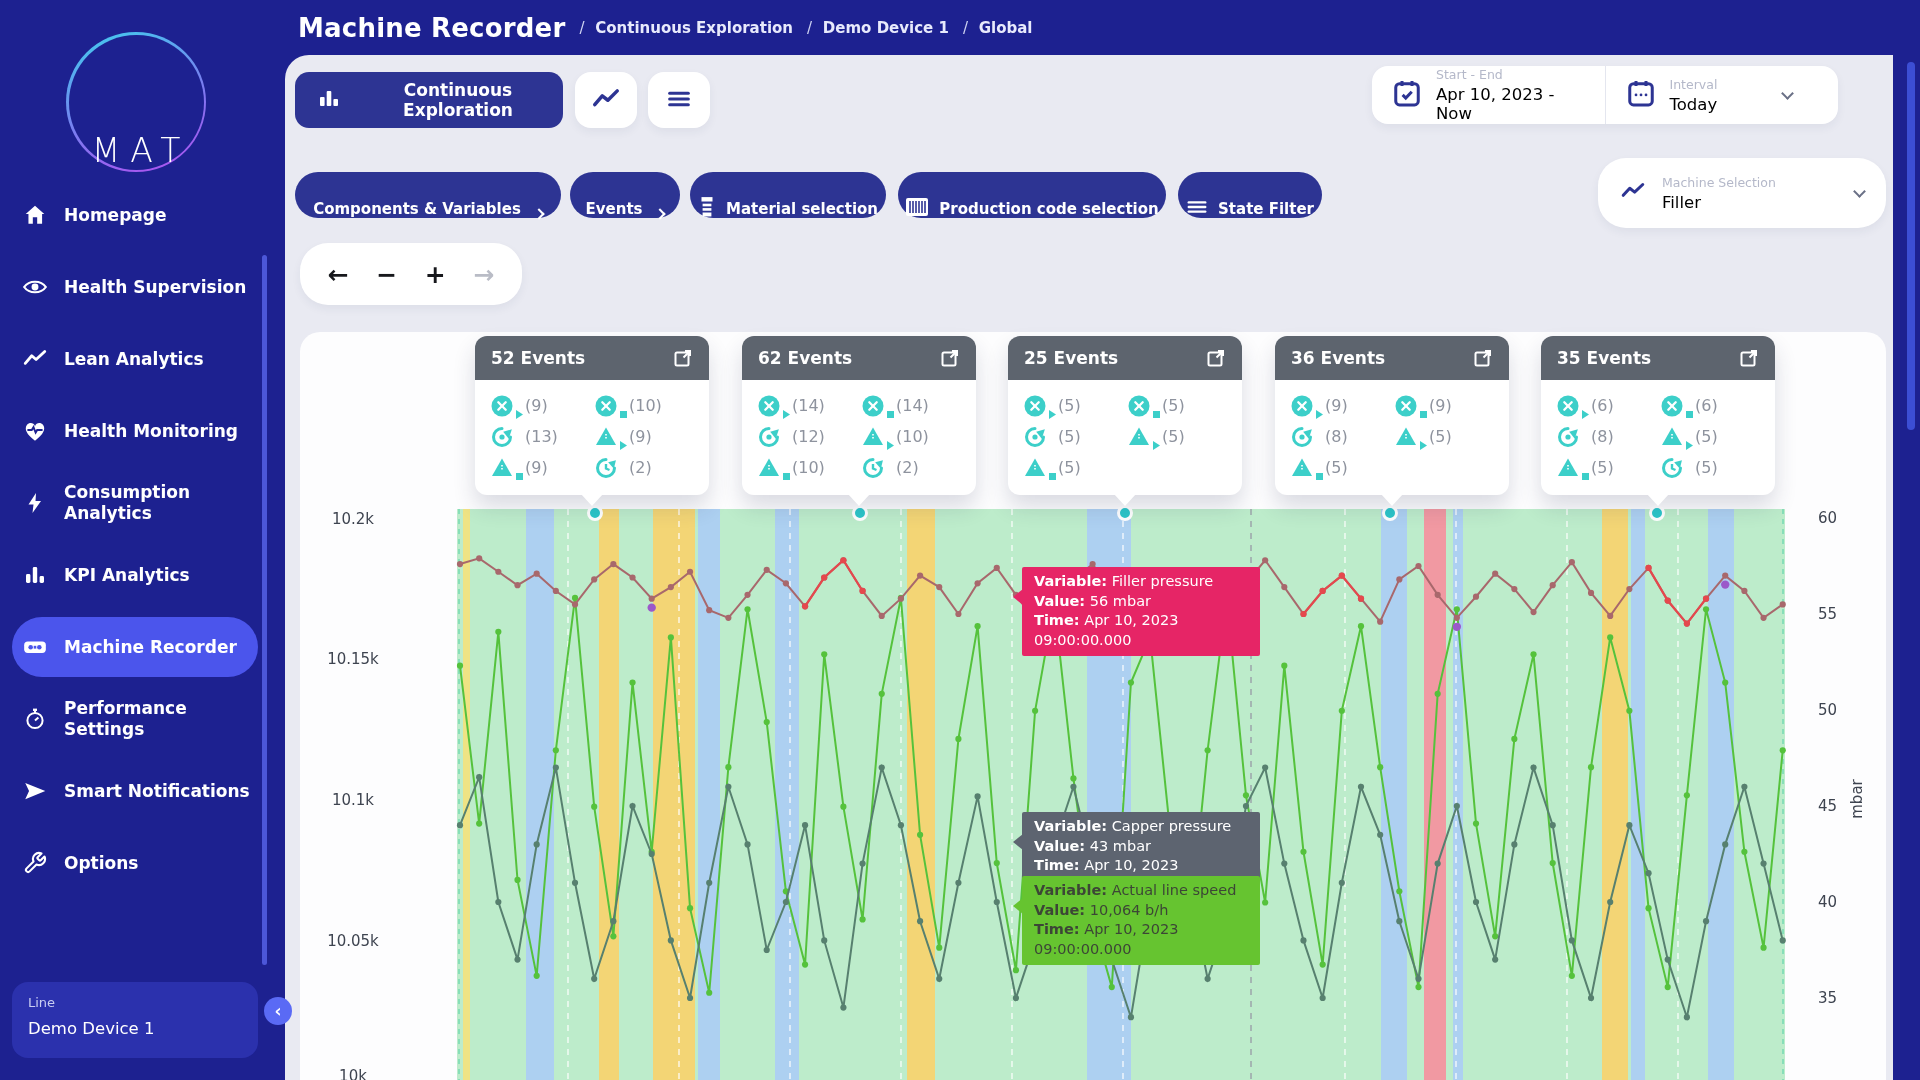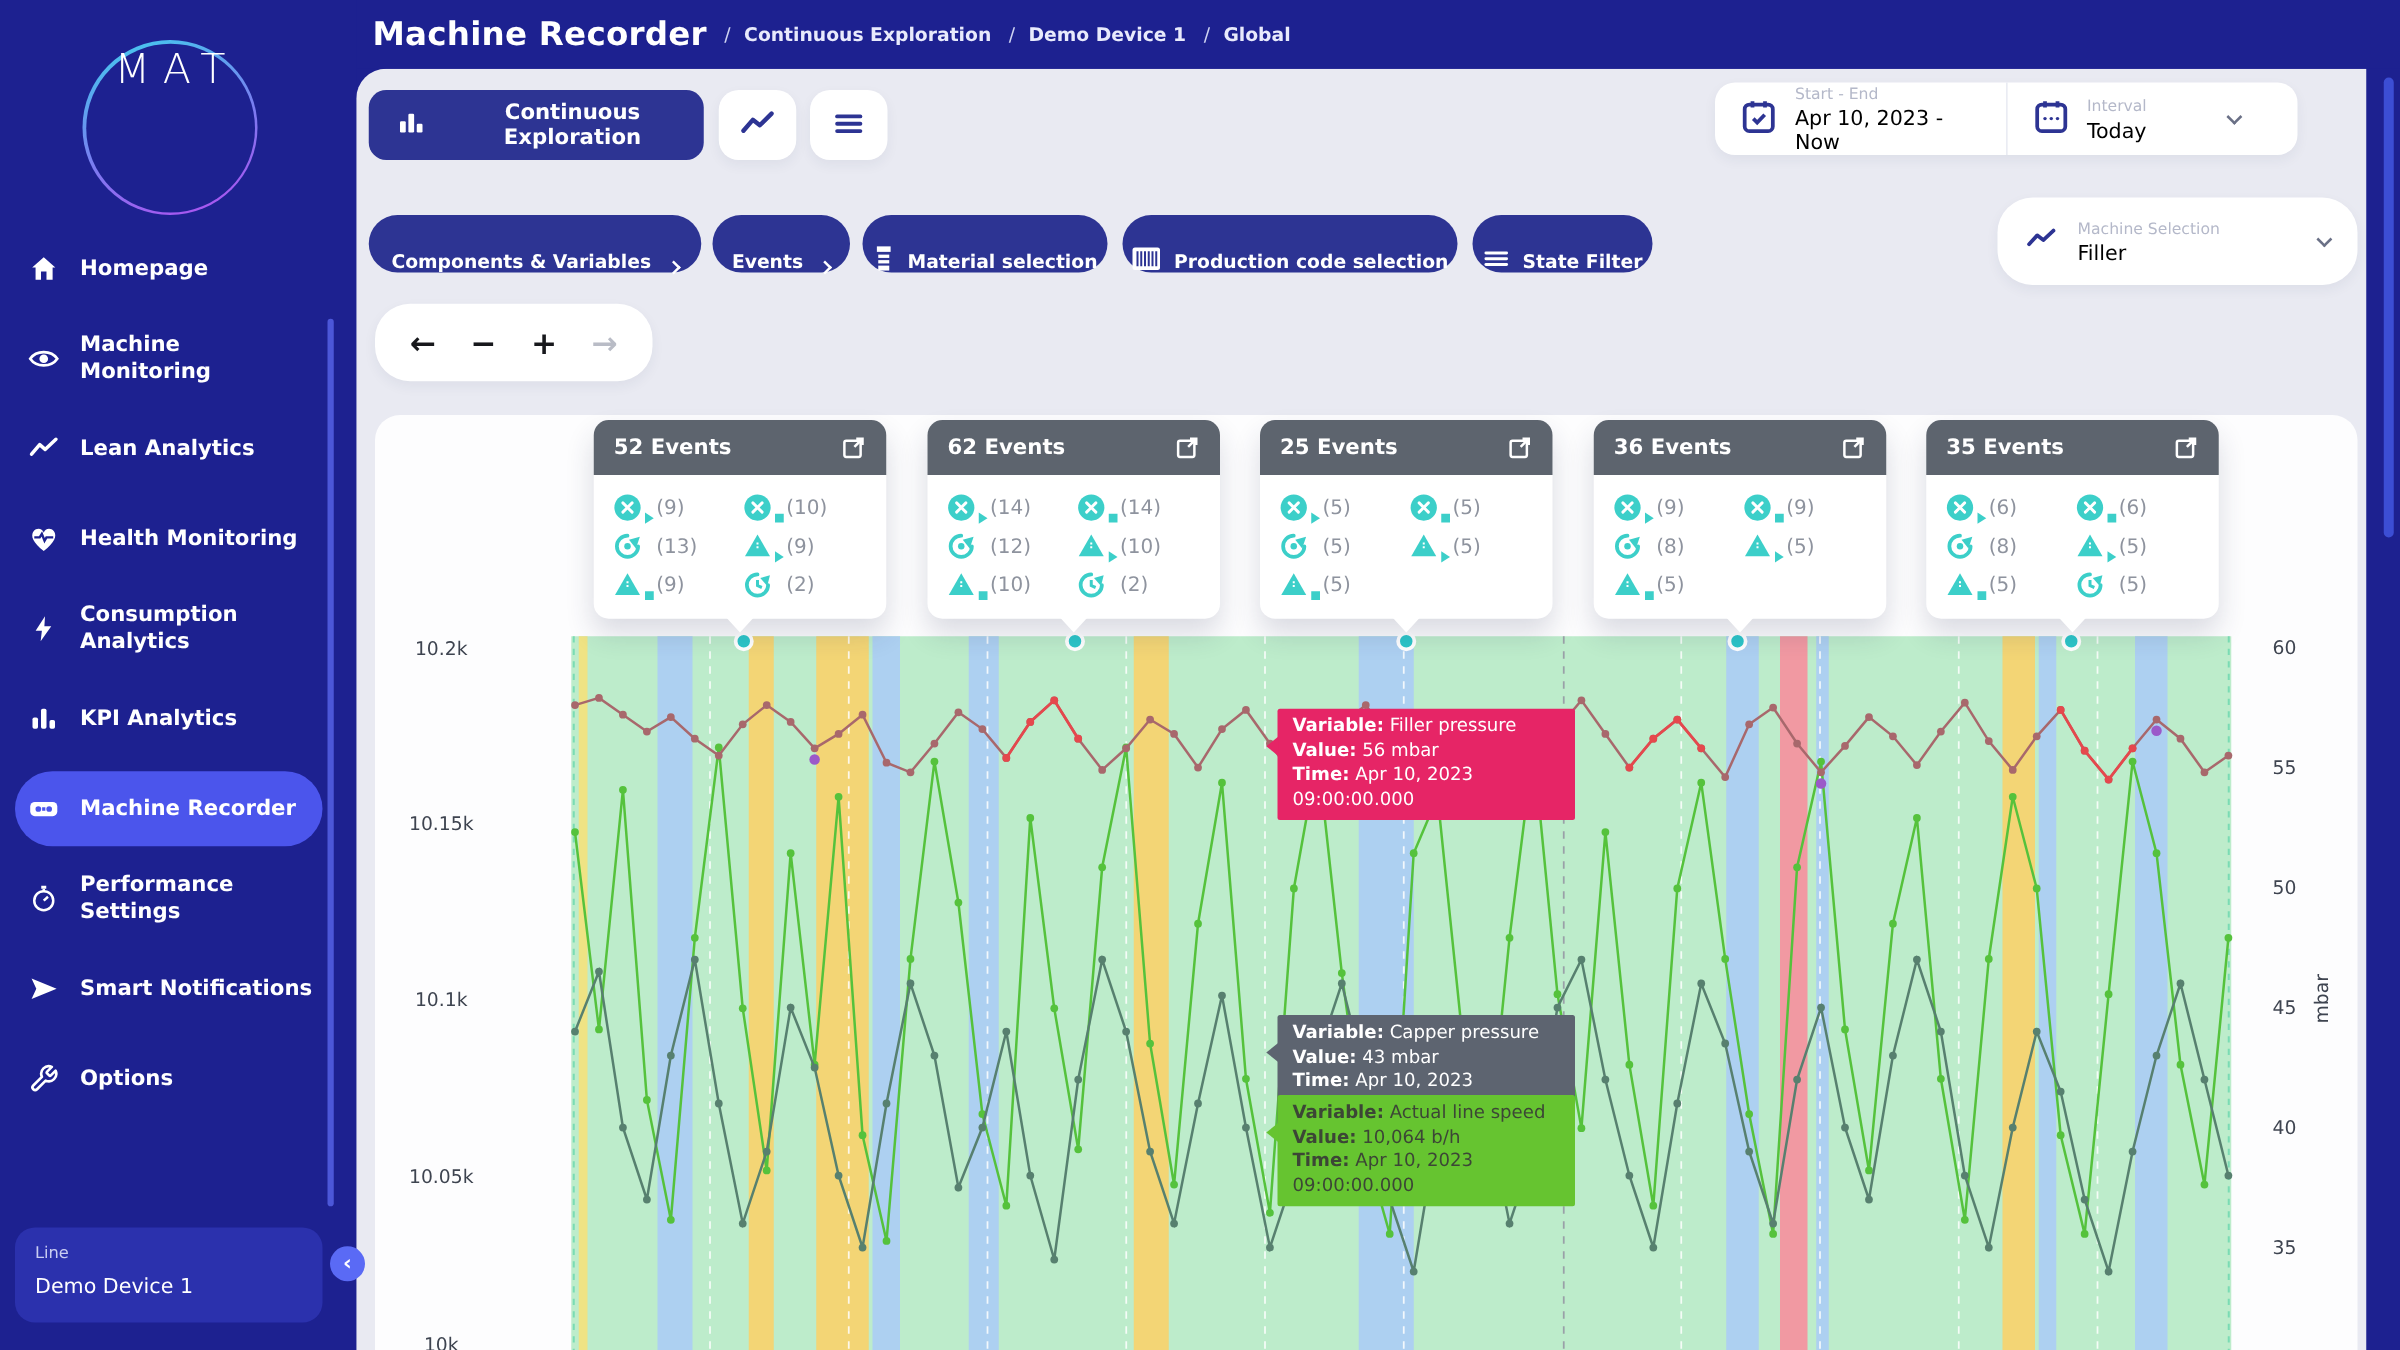--- a/index.html
+++ b/index.html
@@ -5,21 +5,21 @@
   * { margin:0; padding:0; box-sizing:border-box; }
   html,body { width:1920px; height:1080px; overflow:hidden; }
   body { background:#1d2190; font-family:"DejaVu Sans","Liberation Sans",sans-serif; position:relative; }
   .abs { position:absolute; }
 
   
   #sidebar { left:0; top:0; width:285px; height:1080px; background:#1d2190; z-index:30; }
   .logo-ring { left:66px; top:32px; width:140px; height:140px; border-radius:50%;
     background:linear-gradient(160deg,#3fd0ee 0%,#7b7bf0 55%,#b44df0 100%); padding:2.5px; }
   .logo-inner { width:100%; height:100%; border-radius:50%; background:#1d2190;
-    display:flex; align-items:flex-start; justify-content:center; }
+    display:flex; align-items:flex-end; justify-content:center; }
   .logo-text { color:#fff; font-size:33px; font-weight:300; letter-spacing:10px; padding-left:10px; }
   #nav { left:0; top:179px; width:262px; }
   .nav-item { height:72px; display:flex; align-items:center; padding-left:22px; cursor:pointer; position:relative; }
   .nav-icon { width:26px; height:26px; flex:0 0 26px; margin-right:16px; display:flex; align-items:center; justify-content:center; }
   .nav-label { color:#fff; font-size:17px; font-weight:bold; line-height:21px; width:190px; }
   .nav-item.active::before { content:""; position:absolute; left:12px; right:4px; top:6px; bottom:6px;
     background:#4b55ec; border-radius:30px; z-index:-1; }
   .nav-item.active { z-index:0; }
   #sidebar-scrollbar { left:262px; top:255px; width:5px; height:710px; background:#4c57d8; border-radius:3px; }
   #device-card { left:12px; top:982px; width:246px; height:76px; background:#2b31ad; border-radius:16px; padding:13px 16px; }
@@ -140,21 +140,21 @@
         </span>
         <span class="nav-label">Homepage</span>
       </div>
       <div class="nav-item">
         <span class="nav-icon">
           <svg width="26" height="26" viewBox="0 0 24 24">
             <path d="M2 12 C6.5 5.5,17.5 5.5,22 12 C17.5 18.5,6.5 18.5,2 12 Z" fill="none" stroke="#fff" stroke-width="2"></path>
             <circle cx="12" cy="12" r="3.2" fill="#fff"></circle>
           </svg>
         </span>
-        <span class="nav-label">Machine Monitoring</span>
+        <span class="nav-label">Health Supervision</span>
       </div>
       <div class="nav-item">
         <span class="nav-icon">
           <svg width="26" height="26" viewBox="0 0 24 24">
             <polyline points="3,16 9,9 13,12.5 21,5" fill="none" stroke="#fff" stroke-width="2.6" stroke-linecap="round" stroke-linejoin="round"></polyline>
           </svg>
         </span>
         <span class="nav-label">Lean Analytics</span>
       </div>
       <div class="nav-item">

